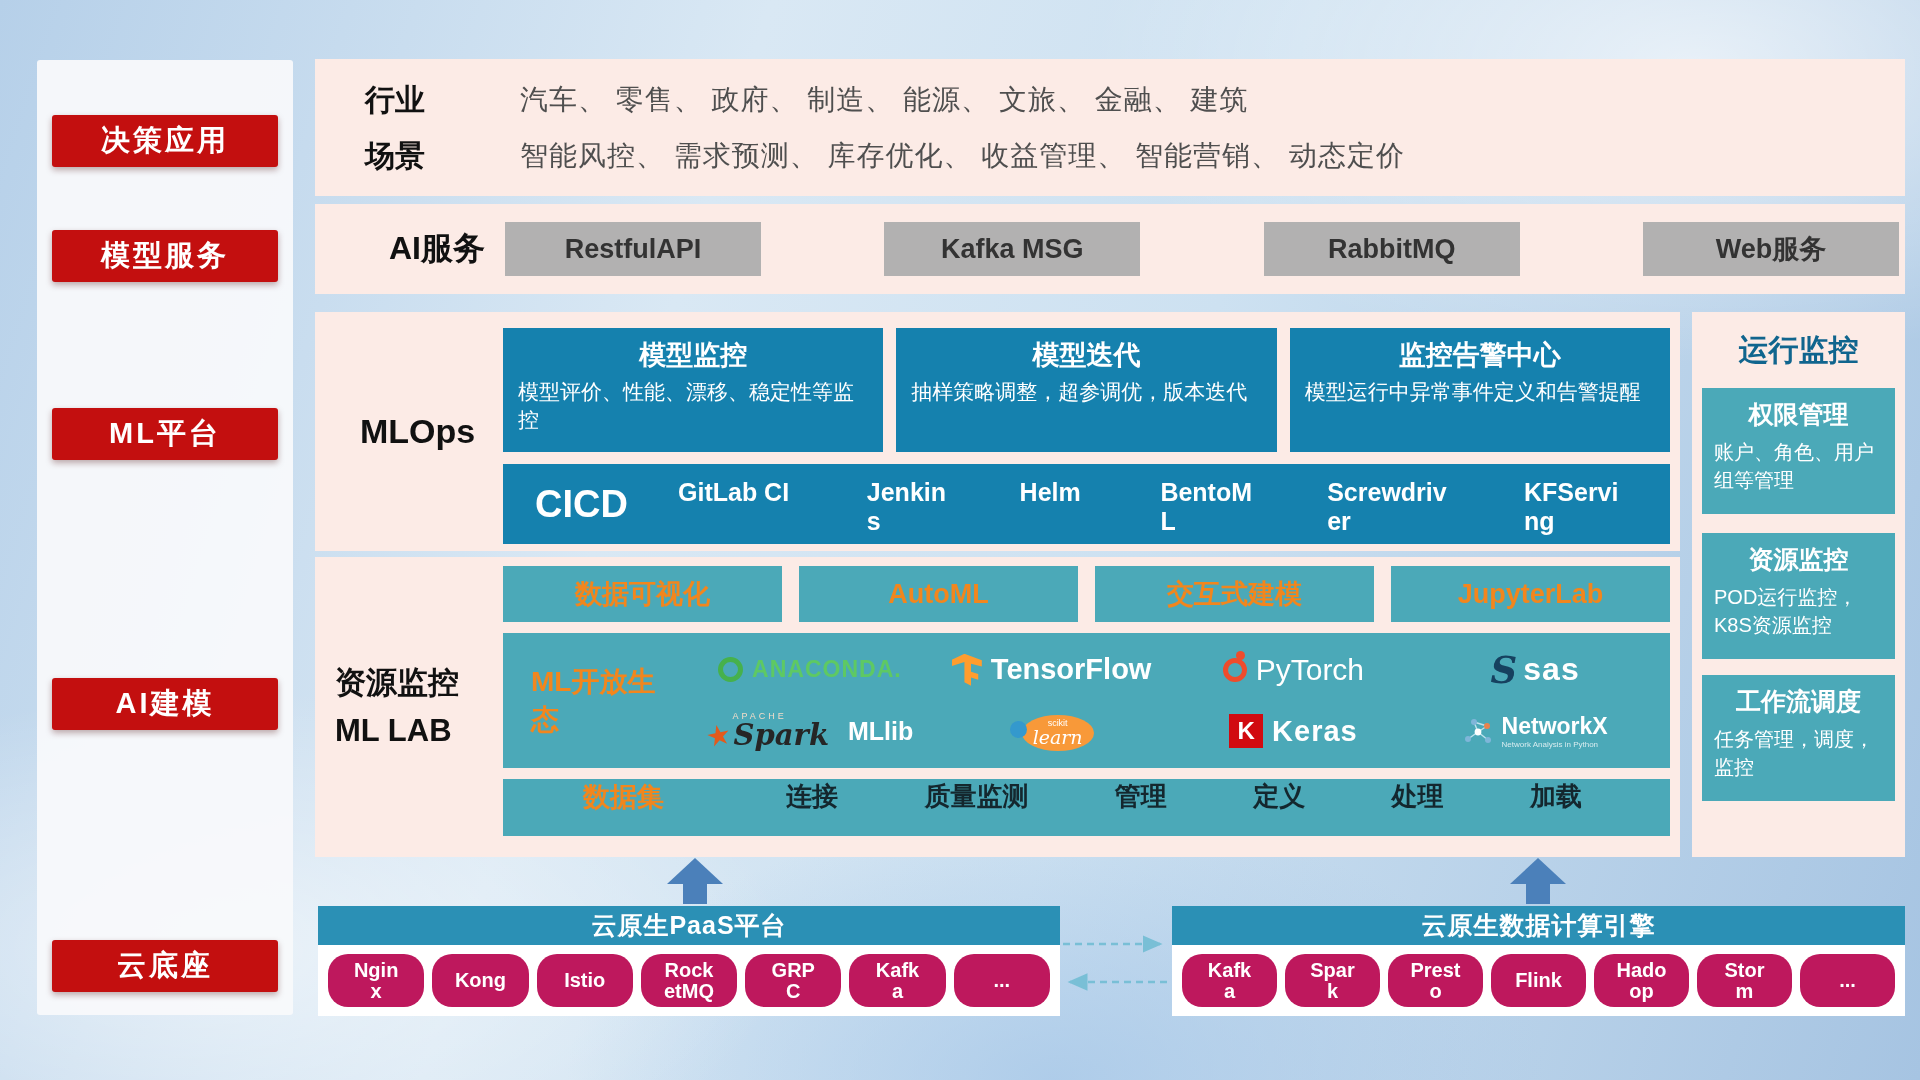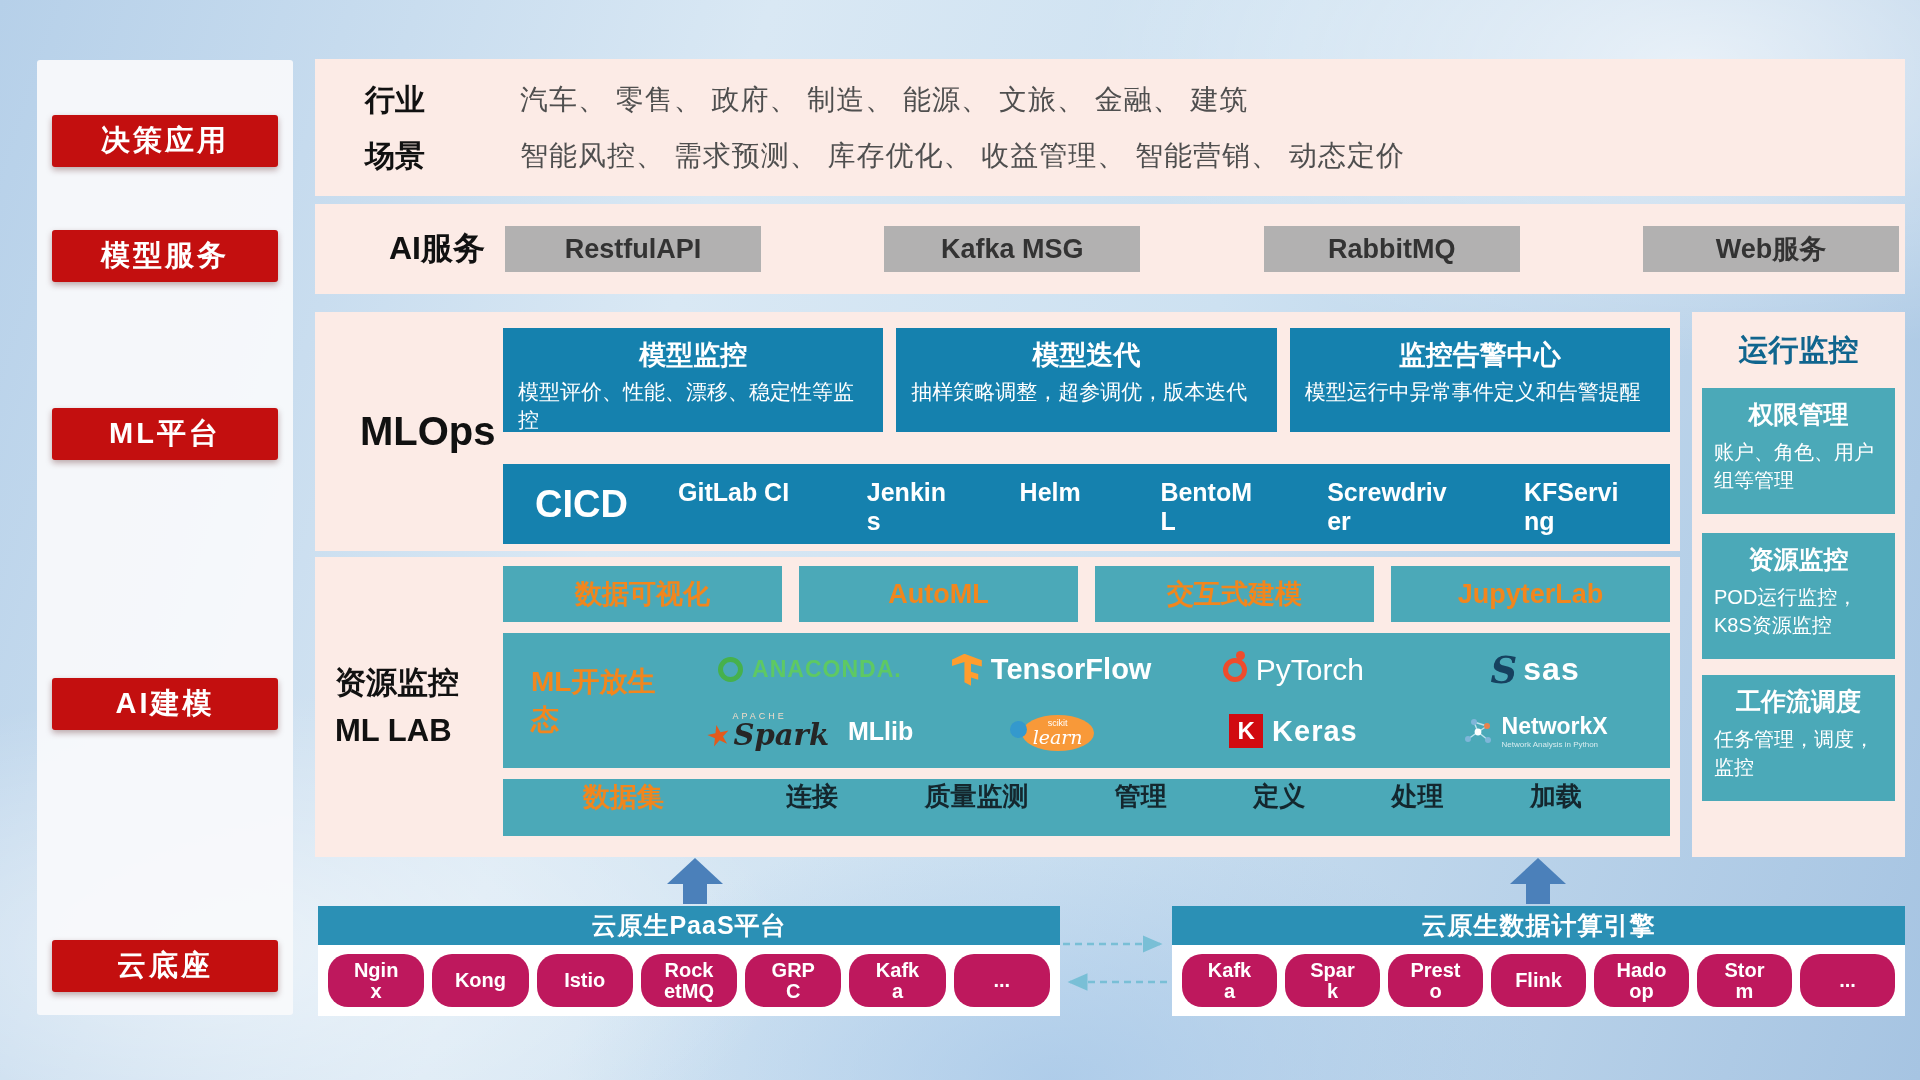--- a/index.html
+++ b/index.html
@@ -24,28 +24,28 @@
   
   .panel{position:absolute;background:#fcebe6}
   .panel-industry{left:315px;top:59px;width:1590px;height:137px;padding:15px 0 0 50px}
   .ind-row{display:grid;grid-template-columns:155px 1fr;align-items:center;height:52px;margin-bottom:4px}
   .ind-label{font-size:30px;font-weight:bold;color:#111}
   .ind-value{font-size:28px;color:#4f4f4f;letter-spacing:1px}
 
   .panel-service{left:315px;top:204px;width:1590px;height:90px}
   .svc-label{position:absolute;left:74px;top:50%;transform:translateY(-50%);font-size:32px;font-weight:bold;color:#111}
   .svc-btns{position:absolute;left:190px;right:6px;top:50%;transform:translateY(-50%);display:flex;justify-content:space-between}
-  .gray-btn{width:256px;height:46px;background:#b2b1b1;color:#333;font-size:27px;font-weight:bold;
+  .gray-btn{width:256px;height:54px;background:#b2b1b1;color:#333;font-size:27px;font-weight:bold;
     display:flex;align-items:center;justify-content:center}
 
   
   .panel-mlops{left:315px;top:312px;width:1365px;height:239px}
   .mlops-label{position:absolute;left:45px;top:0;height:100%;display:flex;align-items:center;
-    font-size:40px;font-weight:bold;color:#111}
-  .mlops-cards{position:absolute;left:188px;right:10px;top:16px;height:104px;display:flex;gap:13px}
+    font-size:34px;font-weight:bold;color:#111}
+  .mlops-cards{position:absolute;left:188px;right:10px;top:16px;height:124px;display:flex;gap:13px}
   .tcard{flex:1;background:#1581ae;color:#fff;padding:9px 15px 6px}
   .tcard-title{font-size:27px;font-weight:bold;text-align:center;margin-bottom:5px}
   .tcard-desc{font-size:21px;line-height:1.32;text-align:left}
   .cicd-bar{position:absolute;left:188px;right:10px;top:152px;height:80px;background:#1581ae}
   .cicd-label{position:absolute;left:32px;top:50%;transform:translateY(-50%);color:#ffffff;font-size:38px;font-weight:bold}
   .cicd-items{position:absolute;left:175px;right:40px;top:14px;display:flex;justify-content:space-between}
   .cicd-item{color:#fff;font-size:25px;font-weight:bold;line-height:1.15;overflow-wrap:anywhere}
   .cicd-item:nth-child(1){width:120px}
   .cicd-item:nth-child(2){width:84px}
   .cicd-item:nth-child(3){width:72px}

